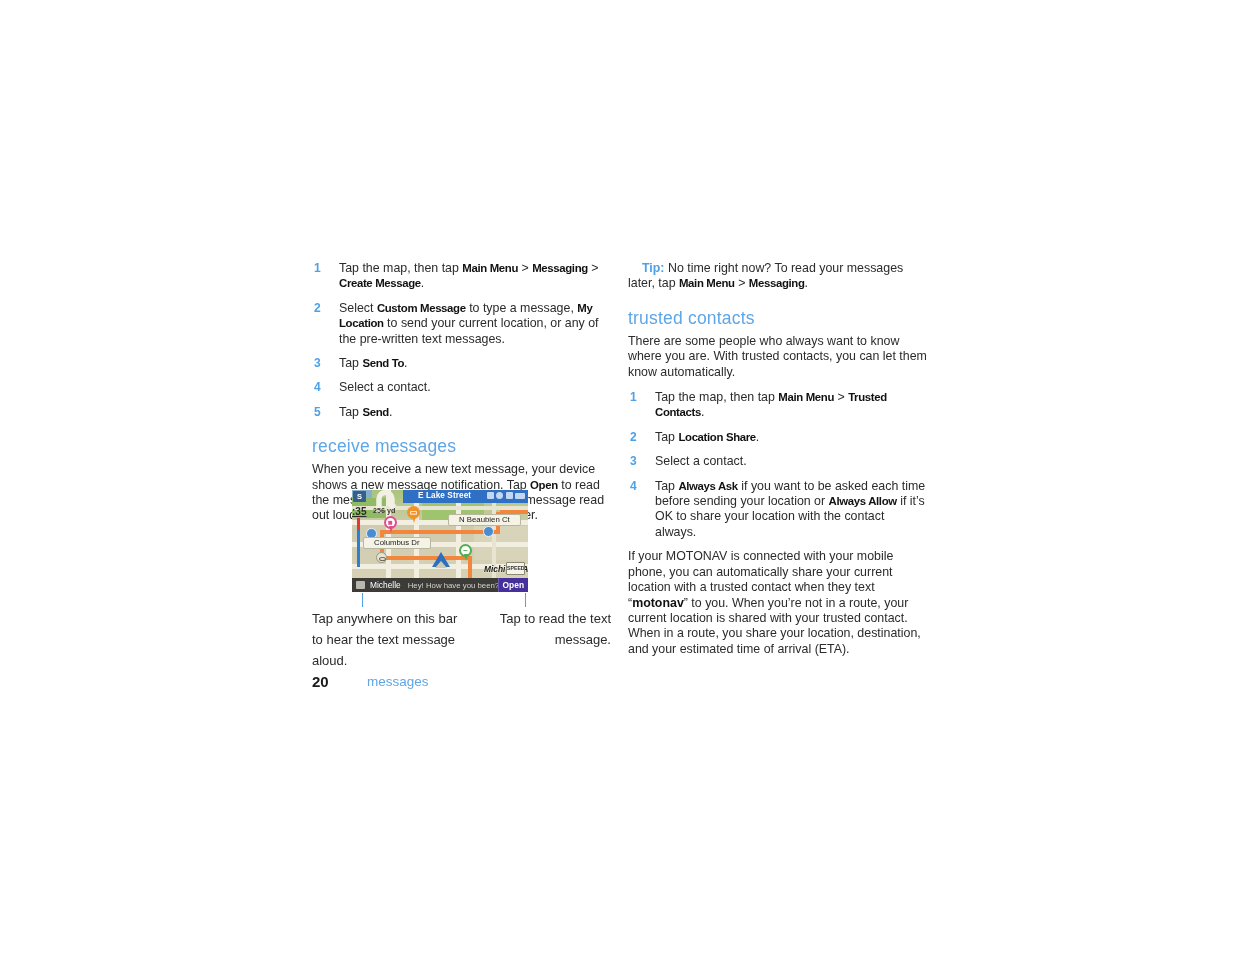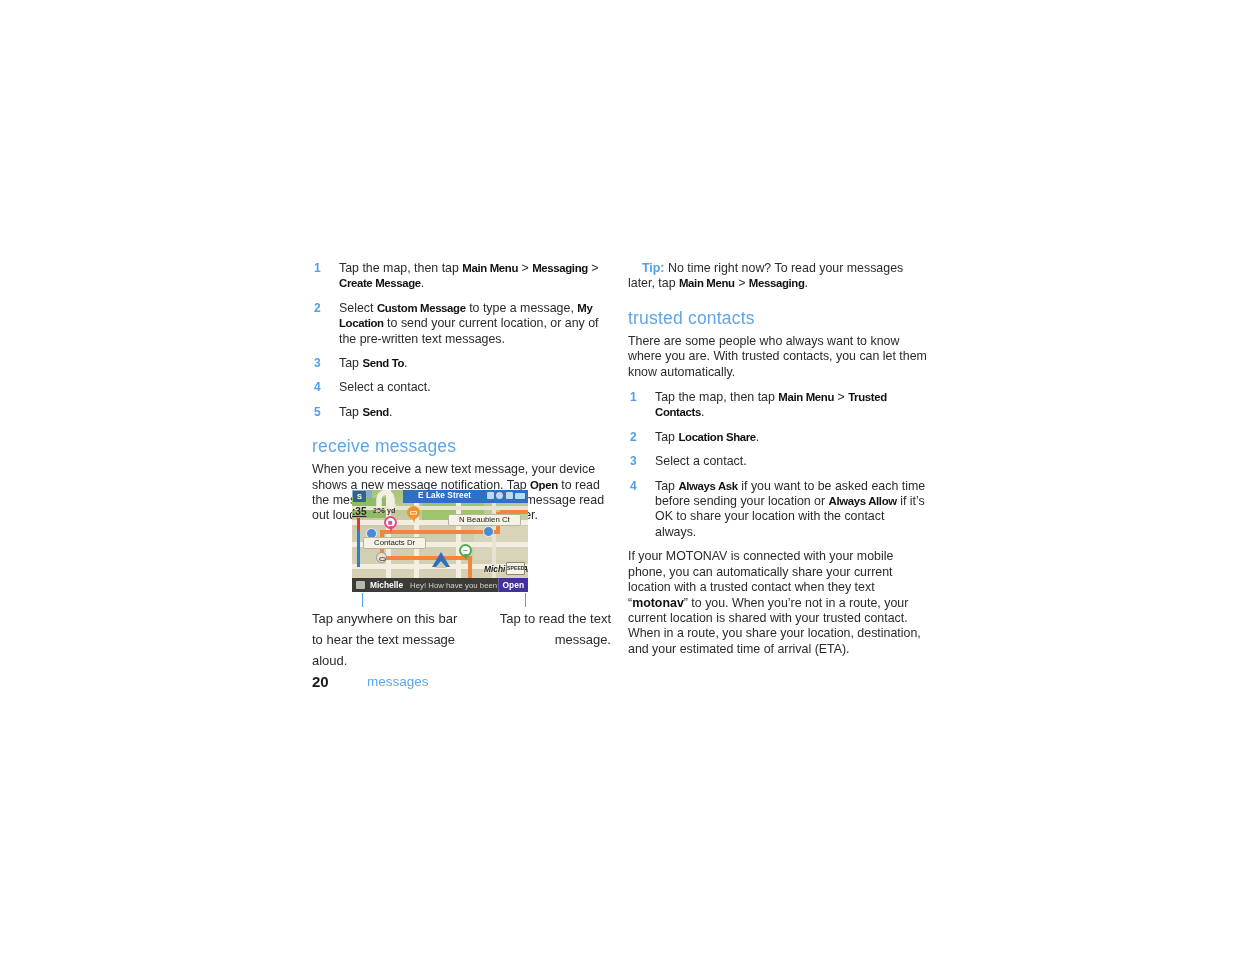--- a/index.html
+++ b/index.html
@@ -270,21 +270,21 @@
     position: absolute; left: 0; bottom: 0;
     width: 176px; height: 14px;
     background: #3d3b38;
     display: flex; align-items: center;
   }
   .msg-swatch {
     width: 9px; height: 8px; background: #b9b6ae;
     margin-left: 4px; border-radius: 1px; flex: none;
   }
   .msg-sender {
-    color: #ffffff; font-size: 8.4px; font-weight: bold;
+    color: #ffffff; font-size: 8.4px; font-weight: normal;
     margin-left: 5px; flex: none;
   }
   .msg-text {
     color: #d5d2cb; font-size: 7.8px;
     margin-left: 7px; flex: 1; white-space: nowrap; overflow: hidden;
   }
   .msg-open {
     background: #45309c;
     color: #ffffff; font-size: 8.4px; font-weight: bold;
     height: 14px; line-height: 14px;
@@ -379,21 +379,21 @@
           <div class="head"></div>
             <div class="tail"></div>
           <div class="glyph">−</div>
         </div>
 
         <div class="circ-icon" style="left:131px;top:36px;"></div>
         <div class="circ-icon" style="left:14px;top:38px;"></div>
         <div class="circ-icon gray" style="left:24px;top:62px;"></div>
 
         <div class="slabel" style="left:96px;top:24px;">N Beaubien Ct</div>
-        <div class="slabel" style="left:11px;top:47px;">Contacts Dr</div>
+        <div class="slabel" style="left:11px;top:47px;">Columbus Dr</div>
         <div class="slabel plain" style="left:122px;top:74px;font-style:italic;">Michigan A</div>
 
         <div class="vehicle"></div>
         <div class="speedsign">SPEED</div>
       </div>
 
       <div class="topbar">
         <div class="topbar-street">
           <span class="st-name">E Lake Street</span>
           <span class="topbar-icons">

